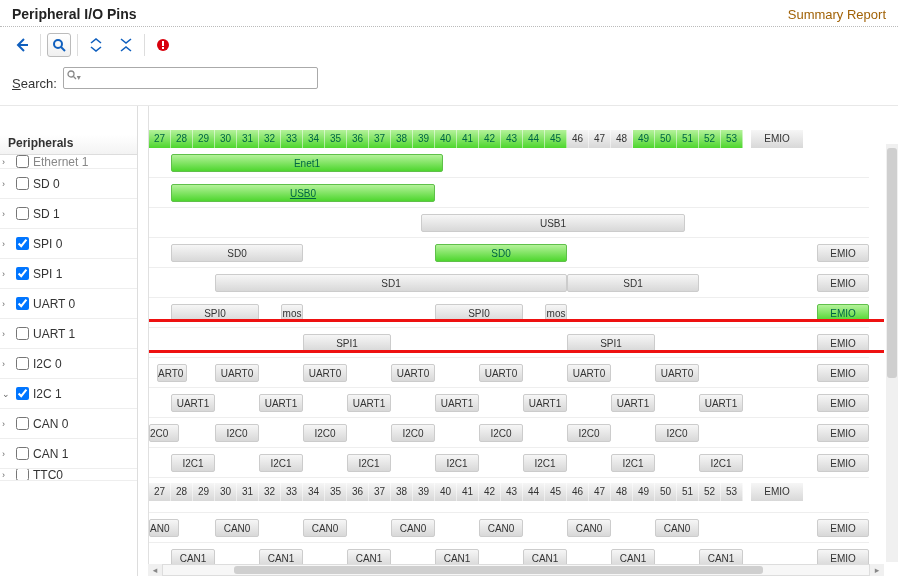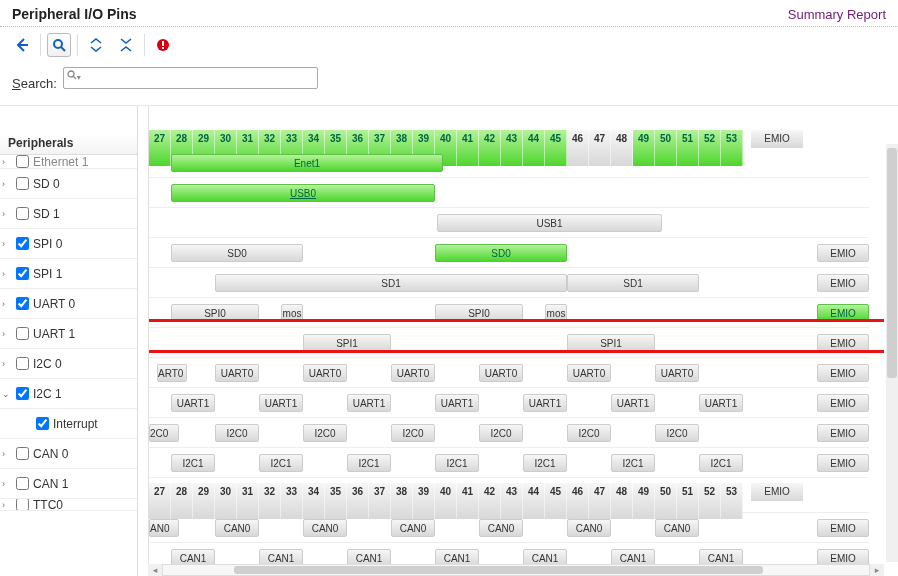--- a/index.html
+++ b/index.html
@@ -16,21 +16,21 @@
 
   
   .title-row {
     display: flex;
     justify-content: space-between;
     align-items: center;
     padding: 6px 12px 4px 12px;
     border-bottom: 1px dotted #bbb;
   }
   .title-row .title { font-weight: bold; font-size: 14px; color: #222; }
-  .title-row .link { color: #701a75; font-size: 13px; cursor: pointer; }
+  .title-row .link { color: #a16207; font-size: 13px; cursor: pointer; }
 
   
   .toolbar {
     display: flex;
     align-items: center;
     gap: 6px;
     padding: 6px 10px 4px 10px;
   }
   .toolbar .btn, .toolbar .sep {
     display: inline-flex;
@@ -166,26 +166,25 @@
     margin-top: 24px;
   }
   .pins-row-mid {
     display: flex;
     height: 18px;
     margin-top: 5px;
     margin-bottom: 7px;
   }
   .pin {
     flex: 0 0 22px;
-    height: 36px;
+    height: 18px;
     line-height: 18px;
     text-align: center;
     font-size: 10px;
     border-right: 1px solid rgba(255,255,255,0.5);
-    font-weight: bold;
   }
   .pin.green { background: linear-gradient(#b4f29a,#4ed62e); color:#064; }
   .pin.gray  { background: linear-gradient(#f6f6f6,#d8d8d8); color:#333; }
   .emio-hdr {
     flex: 0 0 52px;
     height: 18px;
     line-height: 18px;
     text-align: center;
     font-size: 10px;
     margin-left: 8px;
@@ -321,25 +320,20 @@
         <div class="sb-item">
           <span class="chev">›</span>
           <input type="checkbox" style="">
           <span>I2C 0</span>
         </div>
         <div class="sb-item">
           <span class="chev">⌄</span>
           <input type="checkbox" checked="" style="">
           <span>I2C 1</span>
         </div>
-        <div class="sb-item indent">
-          <span class="chev hidden">›</span>
-          <input type="checkbox" checked="" style="">
-          <span>Interrupt</span>
-        </div>
         <div class="sb-item">
           <span class="chev">›</span>
           <input type="checkbox" style="">
           <span>CAN 0</span>
         </div>
         <div class="sb-item">
           <span class="chev">›</span>
           <input type="checkbox" style="">
           <span>CAN 1</span>
         </div>
@@ -386,21 +380,21 @@
             <div class="emio-hdr">EMIO</div>
           </div>
 
       <div class="row">
             <div class="cell green" style="left: 22px; width: 272px;">Enet1</div>
           </div>
           <div class="row">
             <div class="cell green" style="left: 22px; width: 264px; text-decoration: underline;">USB0</div>
           </div>
           <div class="row">
-            <div class="cell gray" style="left: 288px; width: 225px;">USB1</div>
+            <div class="cell gray" style="left: 272px; width: 264px;">USB1</div>
           </div>
           <div class="row">
             <div class="cell gray" style="left: 22px; width: 132px;">SD0</div>
             <div class="cell green" style="left: 286px; width: 132px;">SD0</div>
             <div class="cell gray emio">EMIO</div>
           </div>
           <div class="row">
             <div class="cell gray" style="left: 66px; width: 352px;">SD1</div>
             <div class="cell gray" style="left: 418px; width: 132px;">SD1</div>
             <div class="cell gray emio">EMIO</div>

